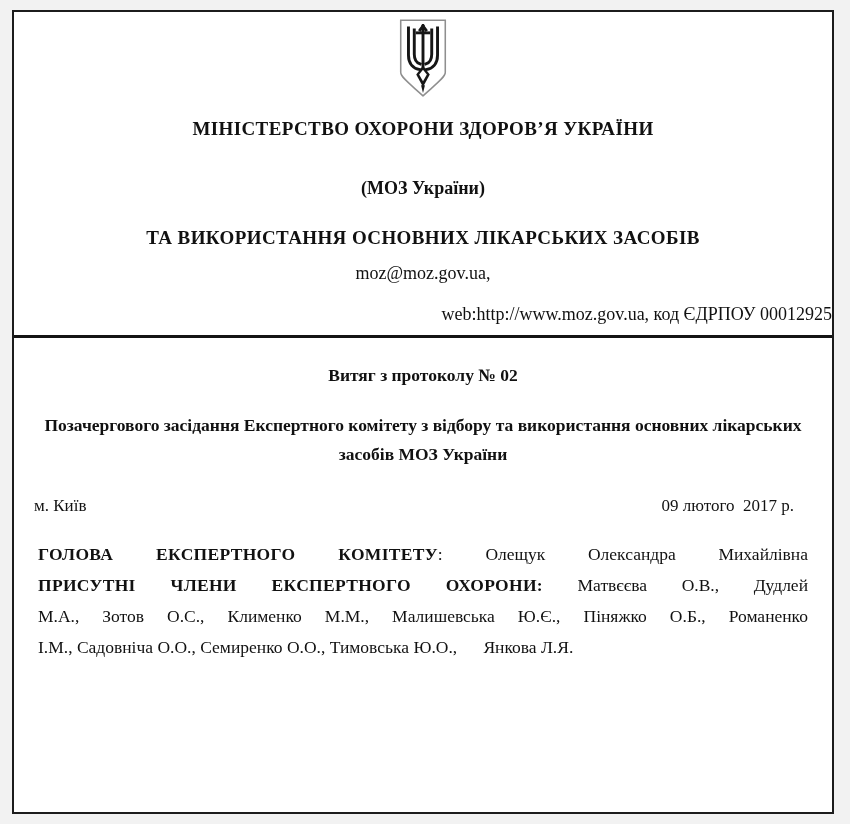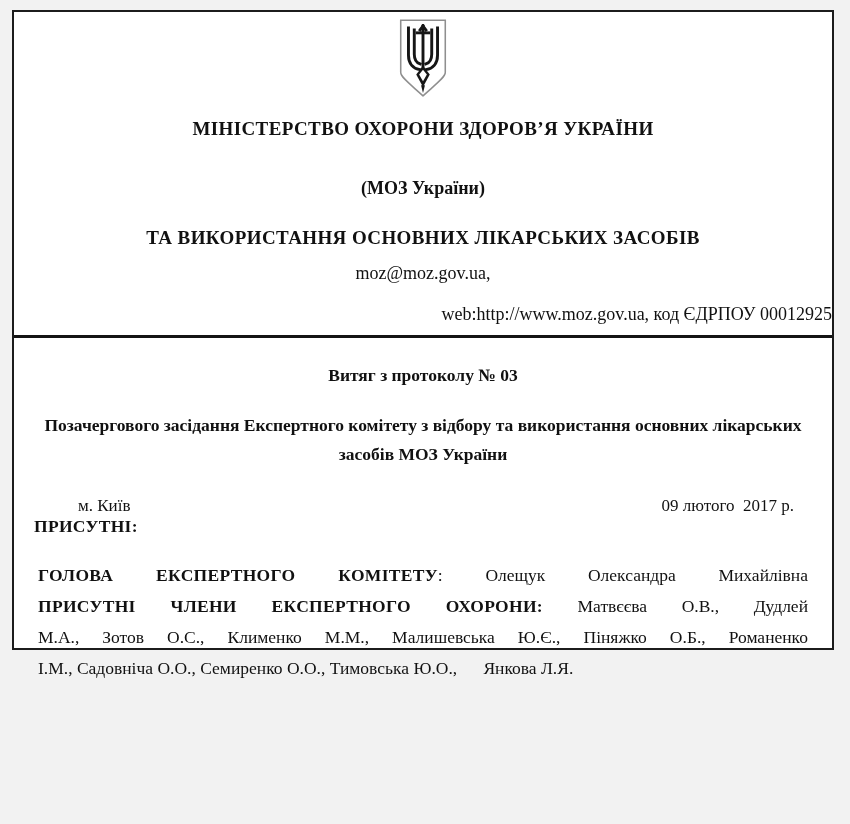--- a/index.html
+++ b/index.html
@@ -10,21 +10,21 @@
     background: #f2f2f2;
     font-family: "Liberation Serif", "DejaVu Serif", serif;
     color: #111;
     overflow: hidden;
   }
   .page {
     position: absolute;
     left: 12px;
     top: 10px;
     width: 822px;
-    height: 640px;
+    height: 804px;
     background: #ffffff;
     border: 2px solid #1c1c1c;
     box-sizing: border-box;
   }
   .emblem-wrap {
     text-align: center;
     margin-top: 5px;
   }
   .emblem-wrap svg { display: inline-block; }
   .c { text-align: center; }
@@ -69,21 +69,21 @@
   }
   .meeting-title {
     margin: 25px auto 0 auto;
     max-width: 770px;
     font-size: 17.5px;
     font-weight: bold;
     line-height: 29px;
   }
   .city-date {
     margin-top: 27px;
-    padding: 0 38px 0 64px;
+    padding: 0 38px 0 20px;
     display: flex;
     justify-content: space-between;
     font-size: 17px;
     white-space: pre-wrap;
   }
   .present-label {
     padding: 0 20px;
     font-size: 17.5px;
     font-weight: bold;
     letter-spacing: 0.3px;
@@ -137,30 +137,29 @@
 
   <div class="c committee2">ТА ВИКОРИСТАННЯ ОСНОВНИХ ЛІКАРСЬКИХ ЗАСОБІВ</div>
 
 
   <div class="c addr2">moz@moz.gov.ua,</div>
 
   <div class="c web">web:http://www.moz.gov.ua, код ЄДРПОУ 00012925</div>
 
   <hr class="rule">
 
-  <div class="c extract-title">Витяг з протоколу № 03</div>
+  <div class="c extract-title">Витяг з протоколу № 02</div>
 
   <div class="c meeting-title">Позачергового засідання Експертного комітету з відбору та використання основних лікарських засобів МОЗ України</div>
 
   <div class="city-date">
     <span>м. Київ</span>
     <span>09 лютого  2017 р.</span>
   </div>
 
-  <div class="present-label">ПРИСУТНІ:</div>
 
   <div class="body-text">
     <div class="chair-line jl">
       <span class="b">ГОЛОВА ЕКСПЕРТНОГО КОМІТЕТУ</span><span>: Олещук Олександра Михайлівна</span>
     </div>
     <div class="jl">
       <span class="b">ПРИСУТНІ ЧЛЕНИ ЕКСПЕРТНОГО ОХОРОНИ:</span><span> Матвєєва О.В., Дудлей</span>
     </div>
     <div class="jl">М.А., Зотов О.С., Клименко М.М., Малишевська Ю.Є., Піняжко О.Б., Романенко</div>
     <div class="last-line">І.М., Садовніча О.О., Семиренко О.О., Тимовська Ю.О.,      Янкова Л.Я.</div>

